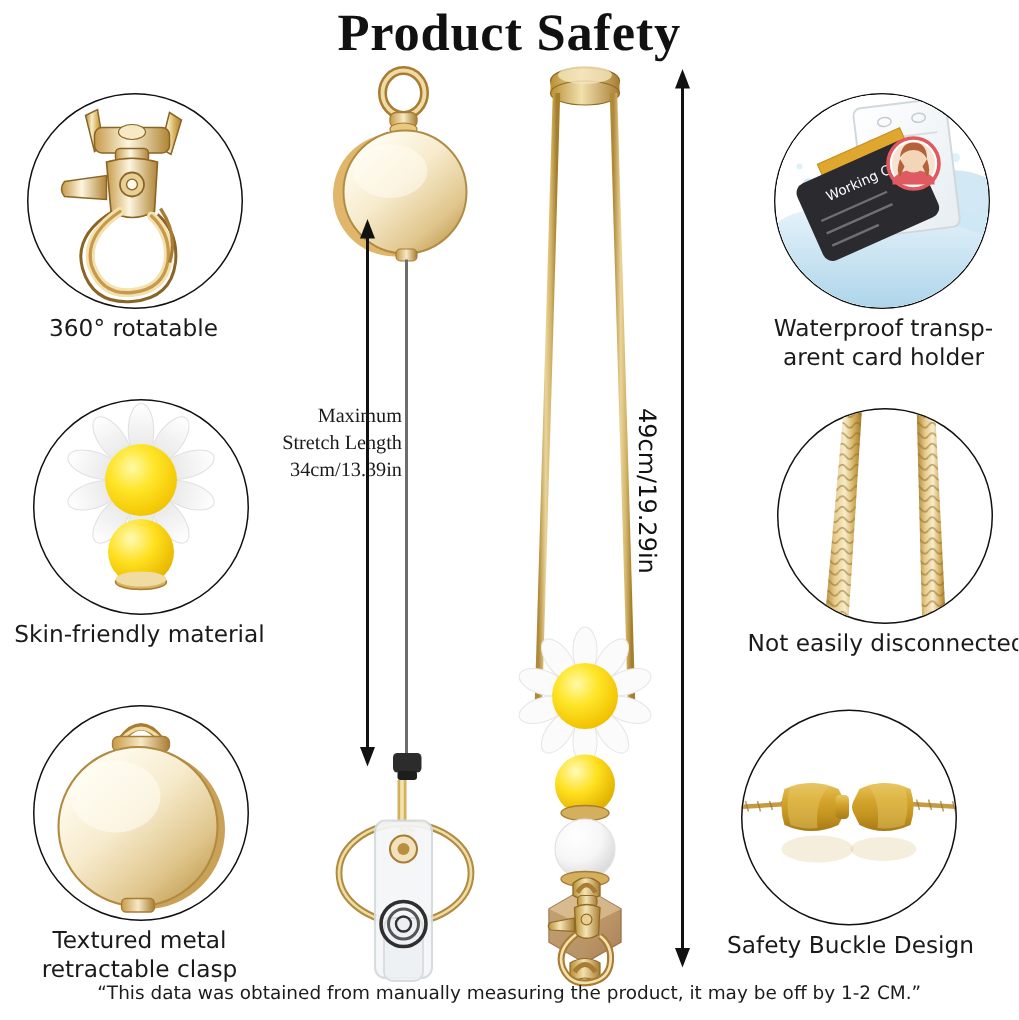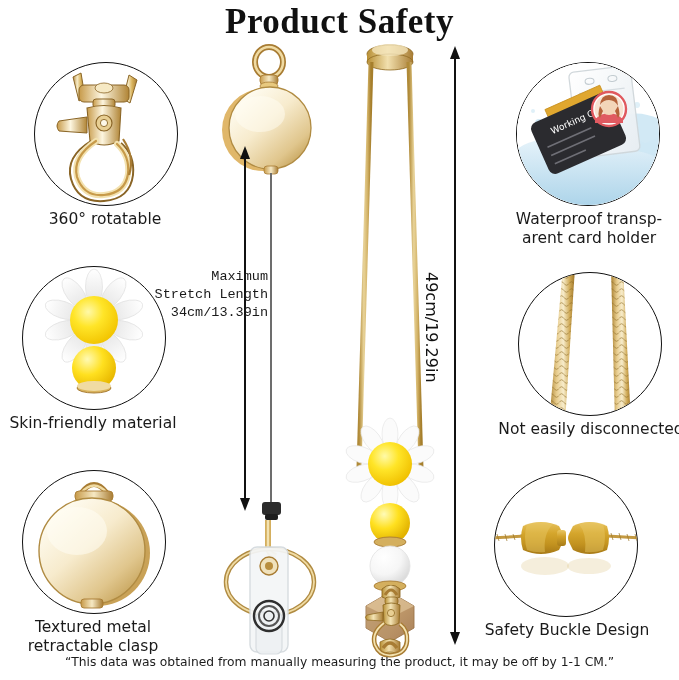--- a/index.html
+++ b/index.html
@@ -107,21 +107,21 @@
     border-right: 5px solid transparent;
     border-top: 13px solid #111111;
   }
 
   .stretch-label {
     position: absolute;
     left: 148px;
     top: 268px;
     width: 120px;
     text-align: right;
-    font-family: Liberation Mono, monospace;
+    font-family: Liberation Serif, serif;
     font-size: 13.5px;
     line-height: 18px;
     color: #1a1a1a;
     white-space: pre-line;
   }
   .vert-label {
     position: absolute;
     left: 441px;
     top: 272px;
     font-family: "DejaVu Sans", sans-serif;
@@ -143,21 +143,21 @@
     color: #1c1c1c;
   }
 </style>
 </head>
 <body>
 
 <div id="page">
 
   <div class="title">Product Safety</div>
 
-  <div class="feature" style="left:34px; top:62px;">
+  <div class="feature" style="left:18px; top:62px;">
     <div class="circle">
       <svg class="clasp-art" viewBox="0 0 142 142">
         <defs>
           <linearGradient id="gA" x1="0" y1="0" x2="1" y2="0">
             <stop offset="0%" stop-color="#b4883c"></stop>
             <stop offset="35%" stop-color="#f7ecc8"></stop>
             <stop offset="65%" stop-color="#d9b35c"></stop>
             <stop offset="100%" stop-color="#a87c33"></stop>
           </linearGradient>
           <linearGradient id="gB" x1="0" y1="0" x2="1" y2="0">
@@ -570,15 +570,15 @@
   </svg>
 
   <div>
     <div class="arrow-head arrow-up" style="left:450px; top:46px;"></div>
     <div class="dim-line" style="left:454.2px; top:56px; height:578px;"></div>
     <div class="arrow-head arrow-down" style="left:450px; top:632px;"></div>
   </div>
 
   <div class="vert-label">49cm/19.29in</div>
 
-  <div class="footer-note">“This data was obtained from manually measuring the product, it may be off by 1-1 CM.”</div>
+  <div class="footer-note">“This data was obtained from manually measuring the product, it may be off by 1-2 CM.”</div>
 
 </div>
 
 </body></html>

